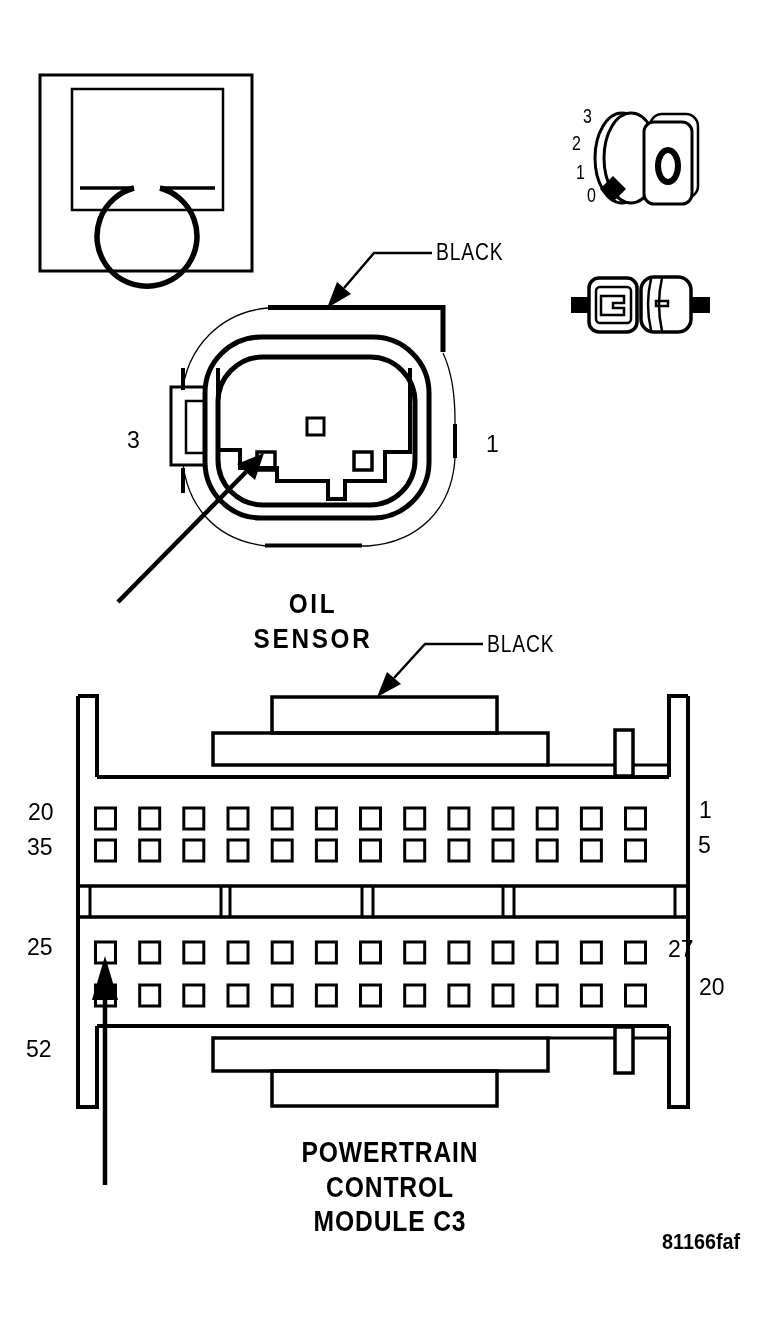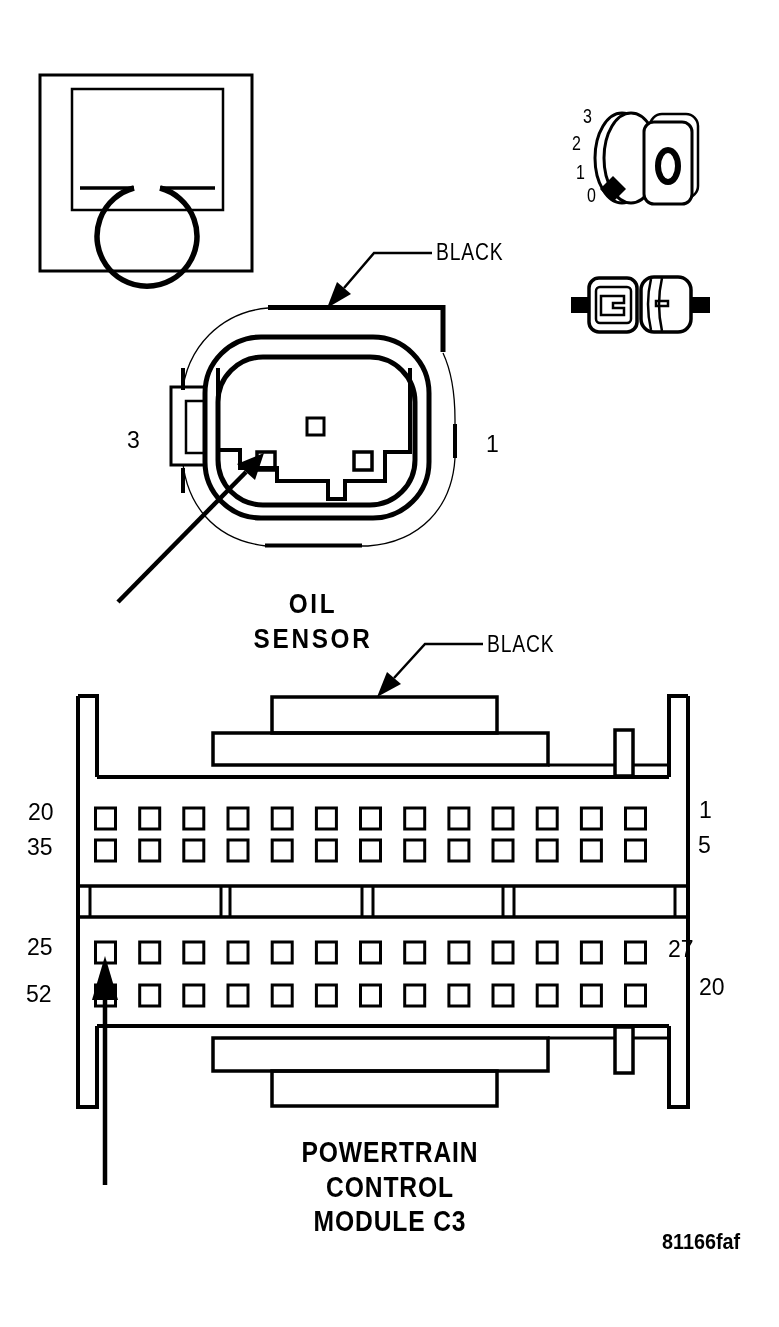--- a/index.html
+++ b/index.html
@@ -157,21 +157,21 @@
 
 <span class="txt pin" style="left:127px;top:429px">3</span>
 <span class="txt pin" style="left:486px;top:433px">1</span>
 
 <span class="txt oil" style="left:313px;top:591px">OIL</span>
 <span class="txt oil" style="left:313px;top:626px">SENSOR</span>
 
 <span class="txt pin" style="left:28px;top:801px">20</span>
 <span class="txt pin" style="left:27px;top:836px">35</span>
 <span class="txt pin" style="left:27px;top:936px">25</span>
-<span class="txt pin" style="left:26px;top:983px">52</span>
+<span class="txt pin" style="left:26px;top:1038px">52</span>
 <span class="txt pin" style="left:699px;top:799px">1</span>
 <span class="txt pin" style="left:698px;top:834px">5</span>
 <span class="txt pin" style="left:668px;top:938px">27</span>
 <span class="txt pin" style="left:699px;top:976px">20</span>
 
 <span class="txt big ctr" style="left:390px;top:1138px">POWERTRAIN</span>
 <span class="txt big ctr" style="left:390px;top:1173px">CONTROL</span>
 <span class="txt big ctr" style="left:390px;top:1207px">MODULE C3</span>
 
 <span class="txt code" style="left:662px;top:1231px">81166faf</span>

